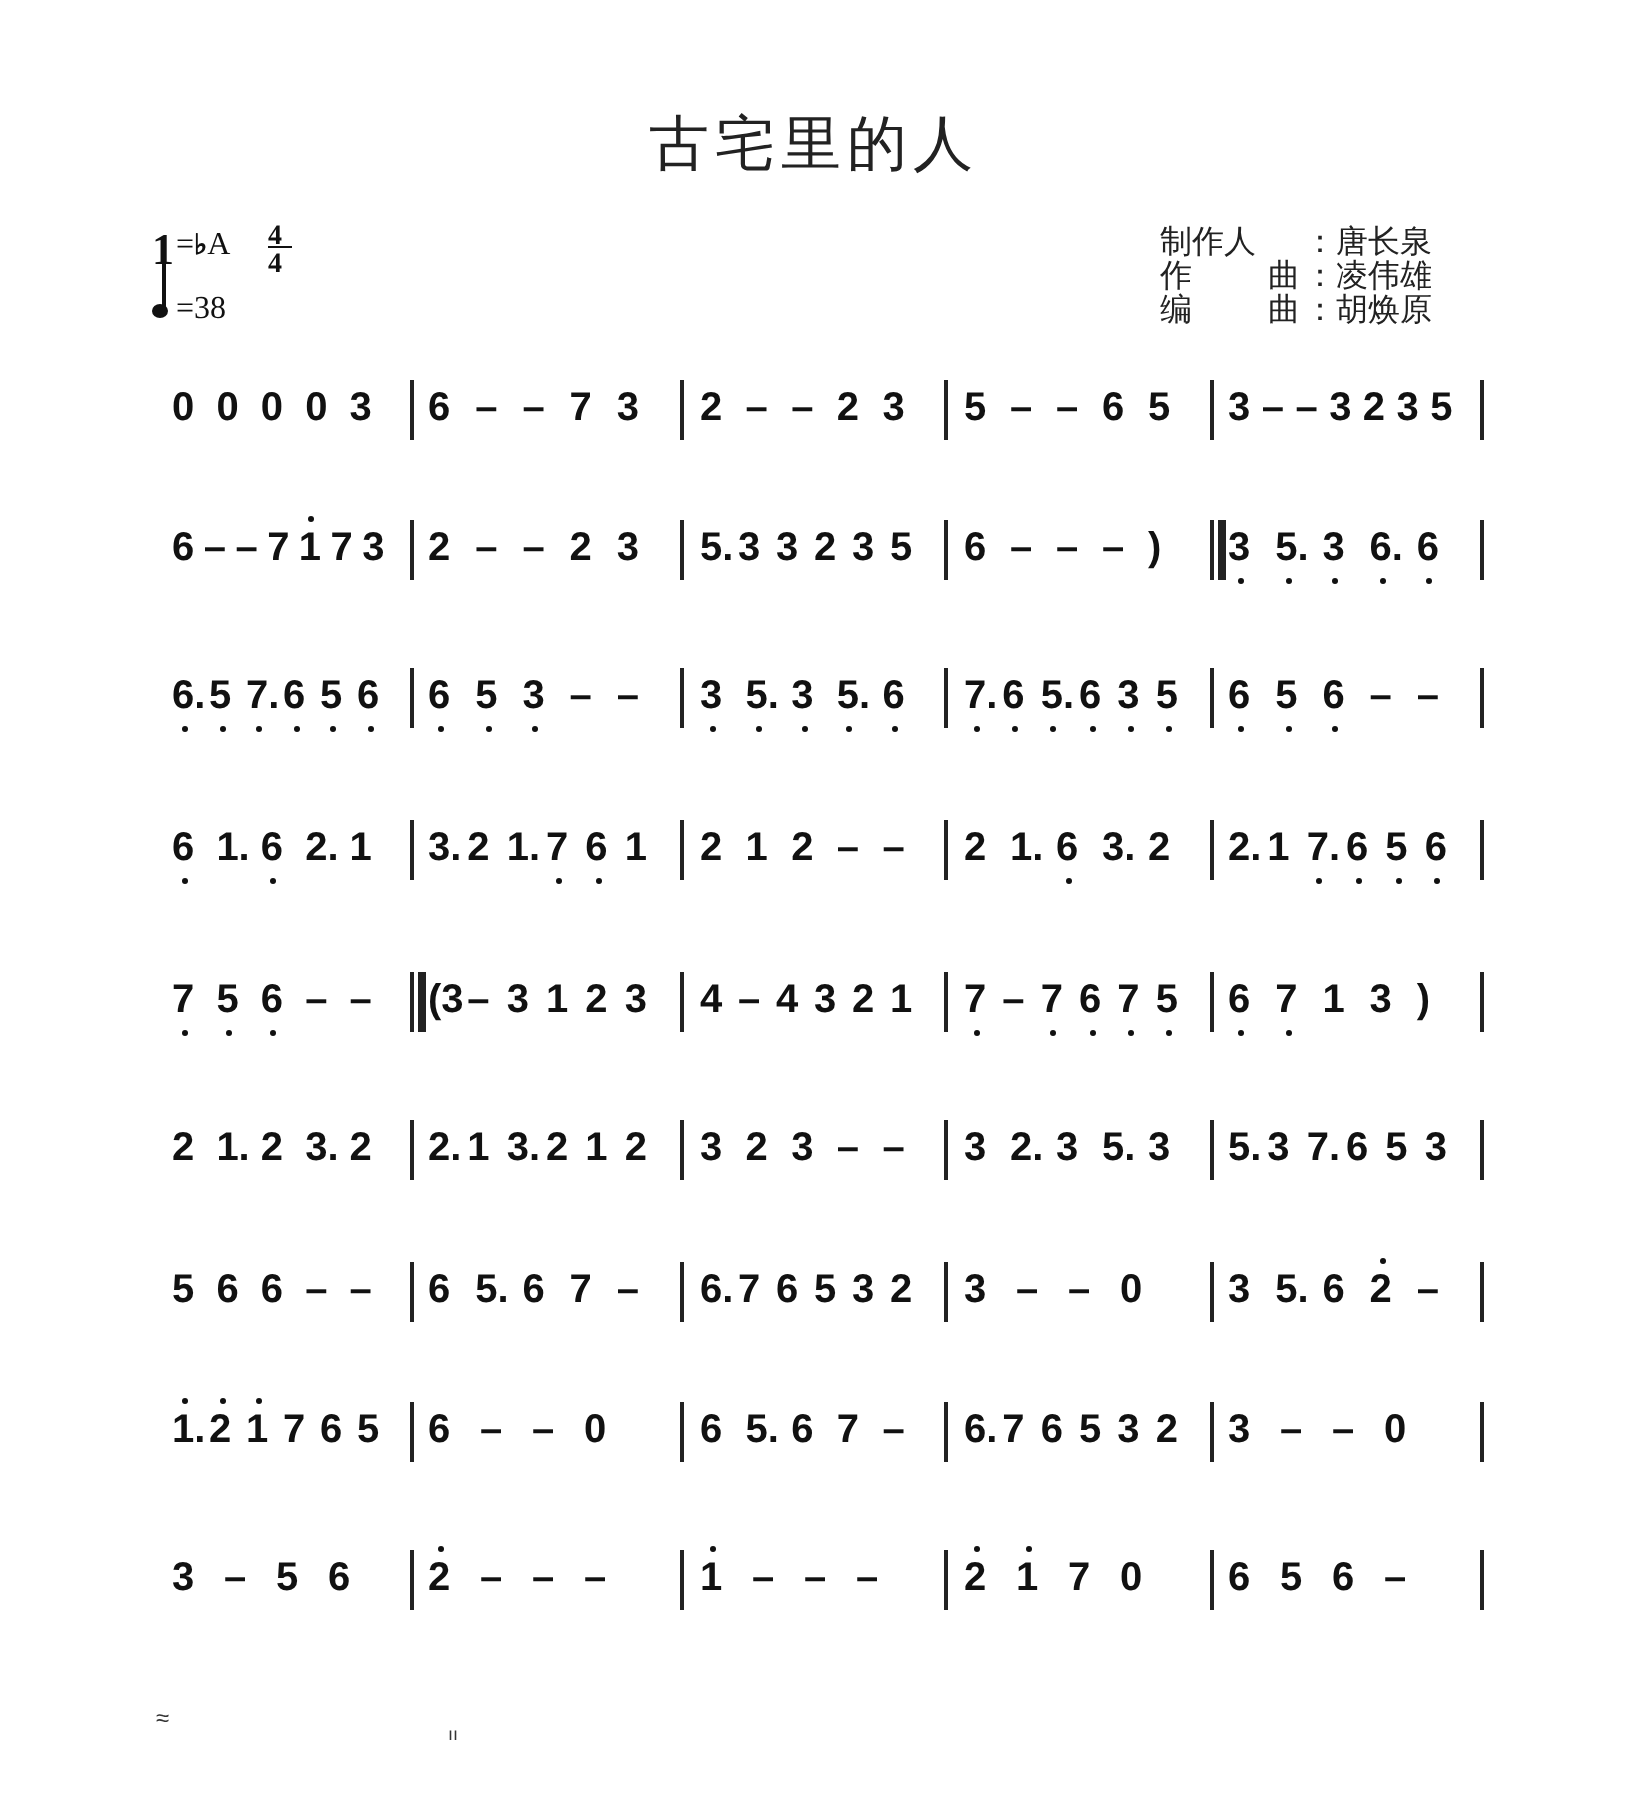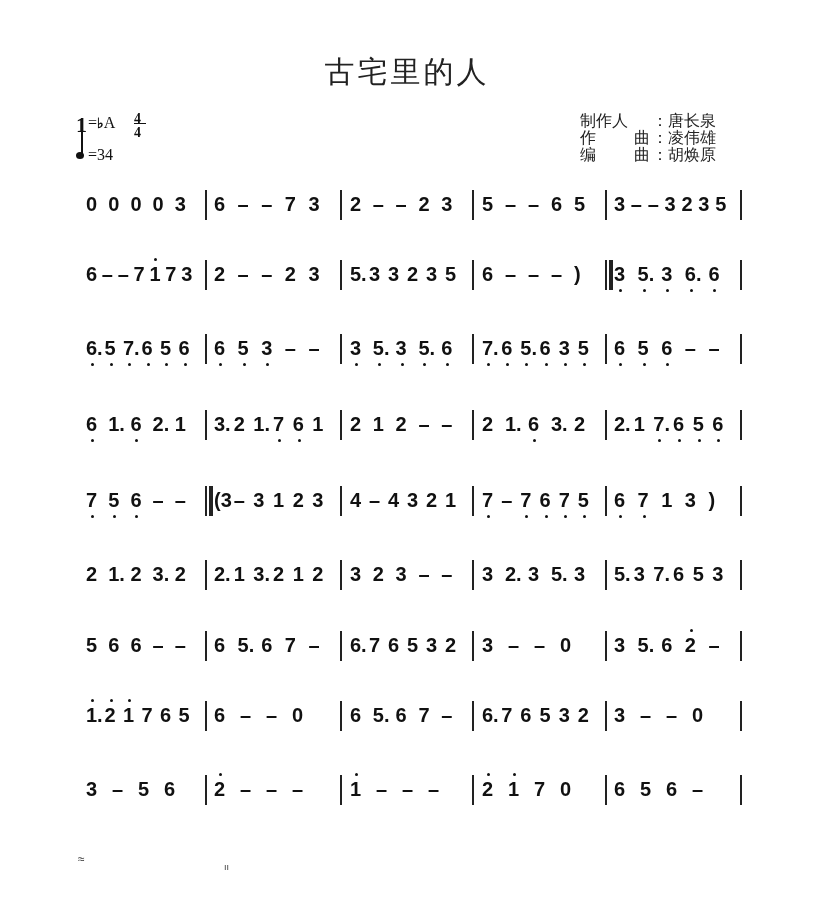--- a/index.html
+++ b/index.html
@@ -35,21 +35,21 @@
 <div class="keyblock">
   <span class="one">1</span>
   <span class="stem"></span>
   <span class="head"></span>
   <span class="key"><span>=</span><b>♭</b><span>A</span></span>
   <span class="frac">
     <div>4</div>
     <div class="bar"></div>
     <div>4</div>
   </span>
-  <span class="tempo">=34</span>
+  <span class="tempo">=38</span>
 </div>
 
 <div class="credits">
   <div class="row">
     <span class="lbl">
         <span>制作人</span>
         <span></span>
       </span>
       <span>：</span>
       <span>唐长泉</span>

